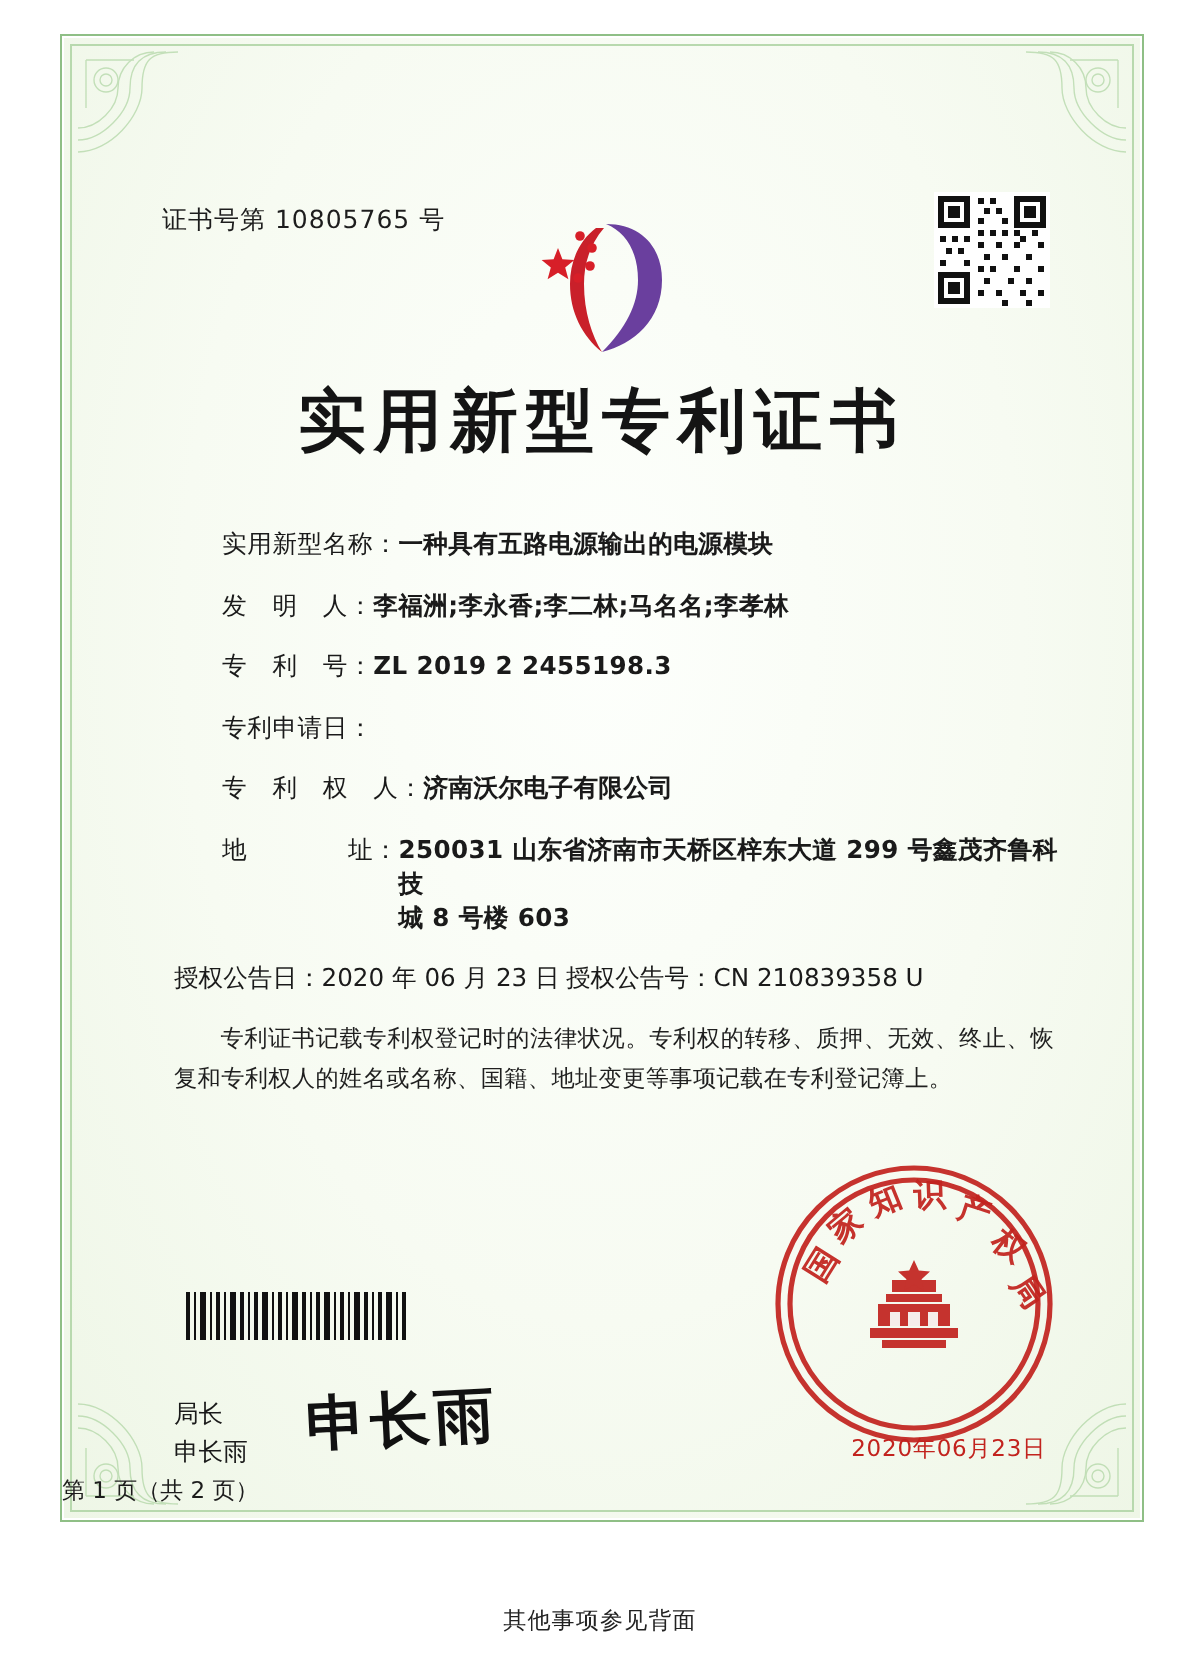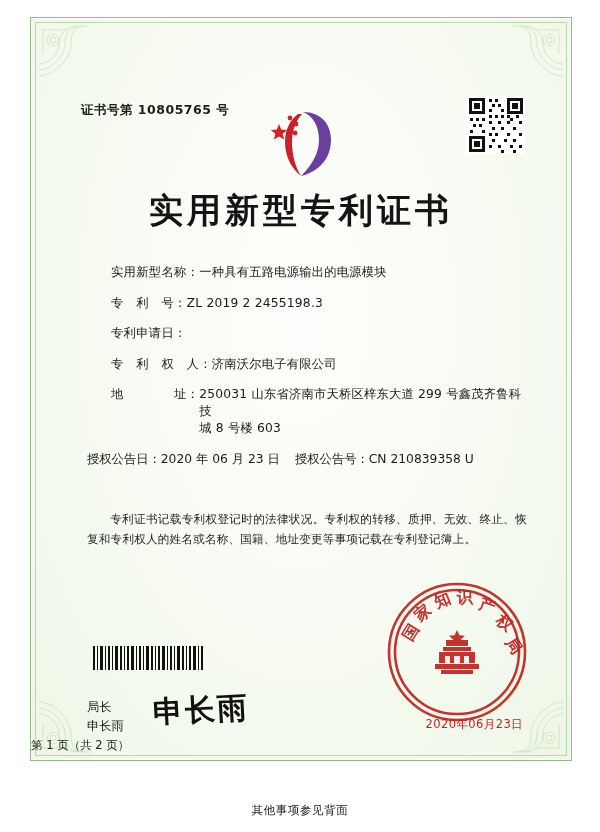--- a/index.html
+++ b/index.html
@@ -52,21 +52,20 @@
   .orn.br { right: 6px; bottom: 6px; transform: scale(-1,-1); }
 
   
   .cert-no {
     position: absolute;
     left: 50px;
     top: 84px;
     font-size: 12.5px;
     letter-spacing: .5px;
     color: #1d1d1d;
-    font-weight: bold;
   }
   .qr {
     position: absolute;
     right: 46px;
     top: 78px;
     width: 58px;
     height: 58px;
   }
   .emblem {
     position: absolute;
@@ -106,32 +105,33 @@
   }
   .field .lbl {
     flex: 0 0 auto;
     white-space: pre;
     letter-spacing: .3px;
     margin-left: 24px;
   }
   .field .val {
     flex: 1 1 auto;
     letter-spacing: .2px;
+    font-weight: bold;
   }
   .field .val .l2 { display: block; }
 
   .row-two {
     display: flex;
     align-items: flex-end;
     margin-bottom: 13.5px;
     font-size: 12.3px;
     line-height: 17px;
   }
   .row-two .c1 { flex: 0 0 196px; white-space: pre; }
-  .row-two .c2 { flex: 1 1 auto; white-space: pre; margin-left: 12px; }
+  .row-two .c2 { flex: 1 1 auto; white-space: pre; }
 
   .paras {
     position: absolute;
     left: 56px;
     right: 44px;
     top: 492px;
     font-size: 11.6px;
     line-height: 19.5px;
     text-align: justify;
     color: #1f1f1f;
@@ -324,20 +324,24 @@
     </svg>
 
     <div class="title">实用新型专利证书</div>
 
     <div class="fields">
       <div class="field">
         <span class="lbl">实用新型名称：</span>
         <span class="val">一种具有五路电源输出的电源模块</span>
       </div>
       <div class="field">
+        <span class="lbl">发　明　人：</span>
+        <span class="val">李福洲;李永香;李二林;马名名;李孝林</span>
+      </div>
+      <div class="field">
         <span class="lbl">专　利　号：</span>
         <span class="val">ZL 2019 2 2455198.3</span>
       </div>
       <div class="field">
         <span class="lbl">专利申请日：</span>
       </div>
       <div class="field">
         <span class="lbl">专　利　权　人：</span>
         <span class="val">济南沃尔电子有限公司</span>
       </div>

